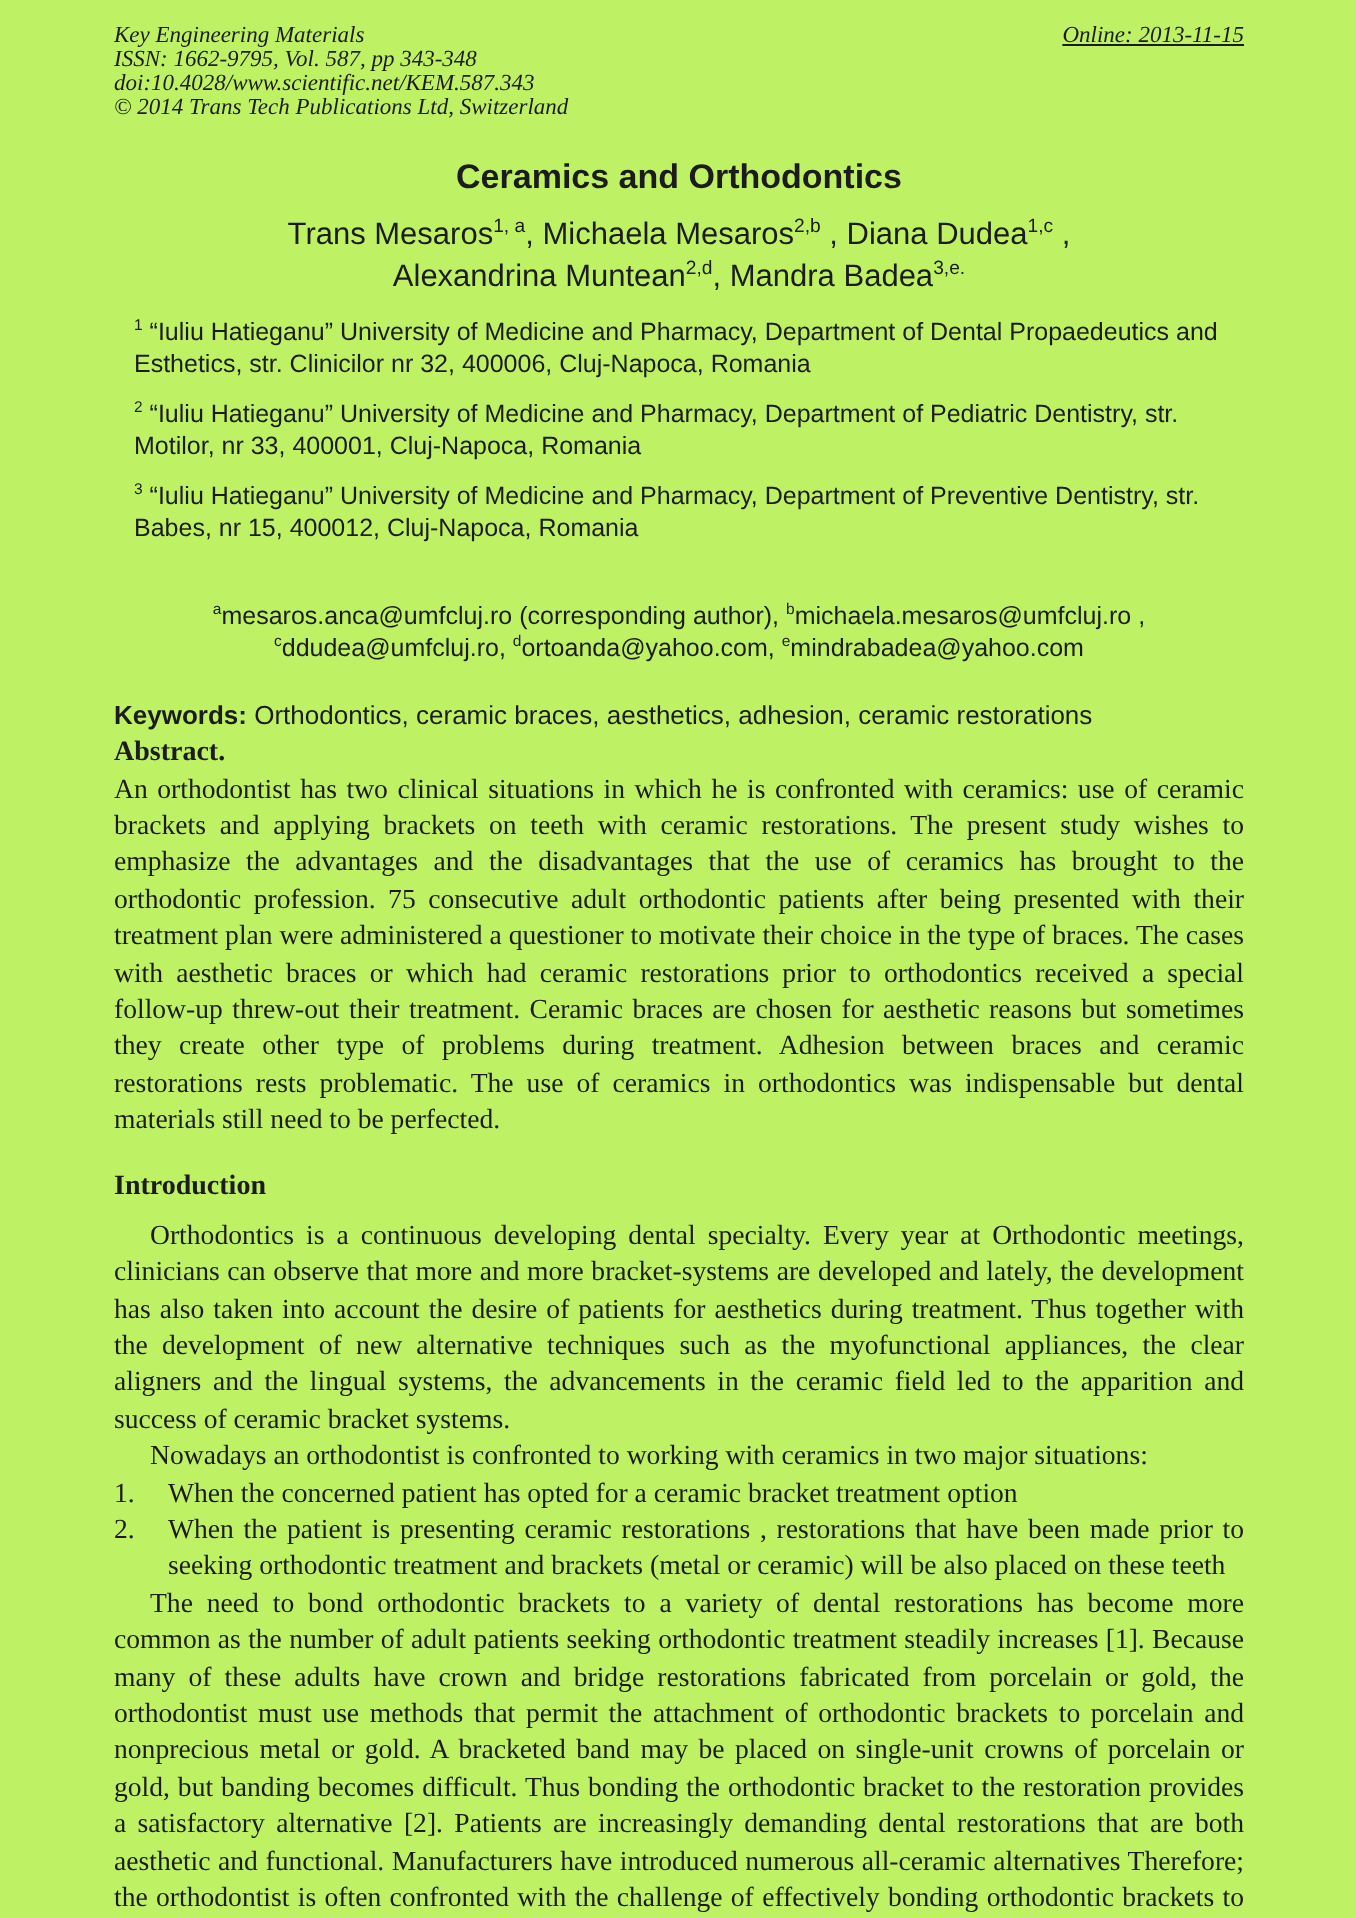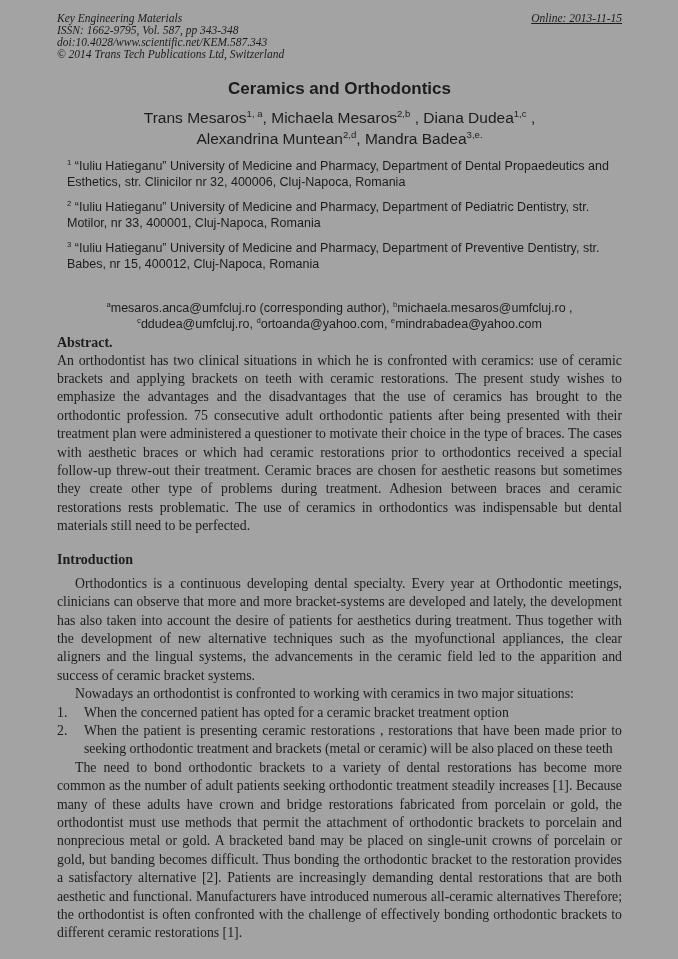--- a/index.html
+++ b/index.html
@@ -2,21 +2,21 @@
 <html><head>
 <meta charset="utf-8">
 <style>
   * { margin: 0; padding: 0; box-sizing: border-box; }
   html, body { background: #ffffff; }
   .page {
     position: relative;
     width: 678px;
     height: 959px;
     margin: 0 auto;
-    background: #a3a3a3;
+    background: #bef264;
     color: #1c1c1c;
     padding: 12px 56px 0 57px;
     overflow: hidden;
   }
   
   .journal-header {
     display: flex;
     justify-content: space-between;
     align-items: flex-start;
     font: italic 11.5px/1.05 "Liberation Serif", serif;
@@ -94,20 +94,21 @@
 
   <p class="affil"><sup>1</sup> <span>“Iuliu Hatieganu” University of Medicine and Pharmacy, Department of Dental Propaedeutics and Esthetics, str. Clinicilor nr 32, 400006, Cluj-Napoca, Romania</span></p>
   <p class="affil"><sup>2</sup> <span>“Iuliu Hatieganu” University of Medicine and Pharmacy, Department of Pediatric Dentistry, str. Motilor, nr 33, 400001, Cluj-Napoca, Romania</span></p>
   <p class="affil"><sup>3</sup> <span>“Iuliu Hatieganu” University of Medicine and Pharmacy, Department of Preventive Dentistry, str. Babes, nr 15, 400012, Cluj-Napoca, Romania</span></p>
 
   <div class="emails">
     <div><sup>a</sup><span>mesaros.anca@umfcluj.ro (corresponding author), </span><sup>b</sup><span>michaela.mesaros@umfcluj.ro ,</span></div>
     <div><sup>c</sup><span>ddudea@umfcluj.ro, </span><sup>d</sup><span>ortoanda@yahoo.com, </span><sup>e</sup><span>mindrabadea@yahoo.com</span></div>
   </div>
 
+  <p class="keywords"><span class="kw-label">Keywords:</span> <span>Orthodontics, ceramic braces, aesthetics, adhesion, ceramic restorations</span></p>
 
   <h2 class="sec">Abstract.</h2>
   <p class="body jp">An orthodontist has two clinical situations in which he is confronted with ceramics: use of ceramic brackets and applying brackets on teeth with ceramic restorations. The present study wishes to emphasize the advantages and the disadvantages that the use of ceramics has brought to the orthodontic profession. 75 consecutive adult orthodontic patients after being presented with their treatment plan were administered a questioner to motivate their choice in the type of braces. The cases with aesthetic braces or which had ceramic restorations prior to orthodontics received a special follow-up threw-out their treatment. Ceramic braces are chosen for aesthetic reasons but sometimes they create other type of problems during treatment. Adhesion between braces and ceramic restorations rests problematic. The use of ceramics in orthodontics was indispensable but dental materials still need to be perfected.</p>
 
   <h2 class="sec tight">Introduction</h2>
   <p class="body jp indent mt">Orthodontics is a continuous developing dental specialty. Every year at Orthodontic meetings, clinicians can observe that more and more bracket-systems are developed and lately, the development has also taken into account the desire of patients for aesthetics during treatment. Thus together with the development of new alternative techniques such as the myofunctional appliances, the clear aligners and the lingual systems, the advancements in the ceramic field led to the apparition and success of ceramic bracket systems.</p>
   <p class="body indent">Nowadays an orthodontist is confronted to working with ceramics in two major situations:</p>
 
   <div class="oli">
     <span class="oli-num">1.</span>

